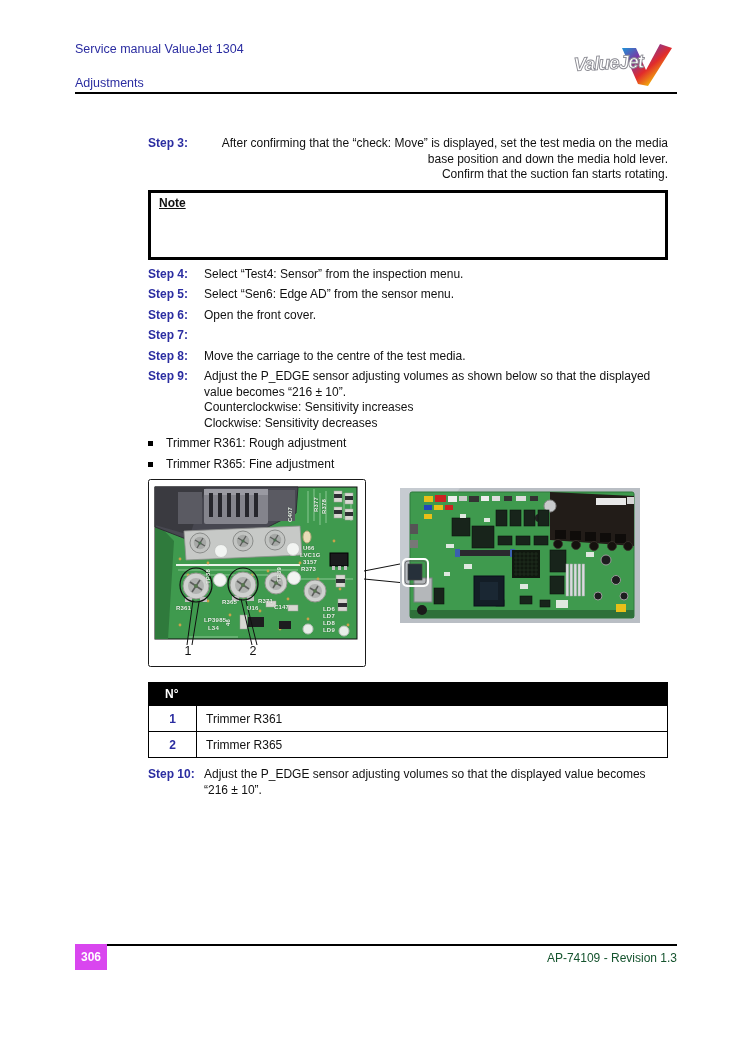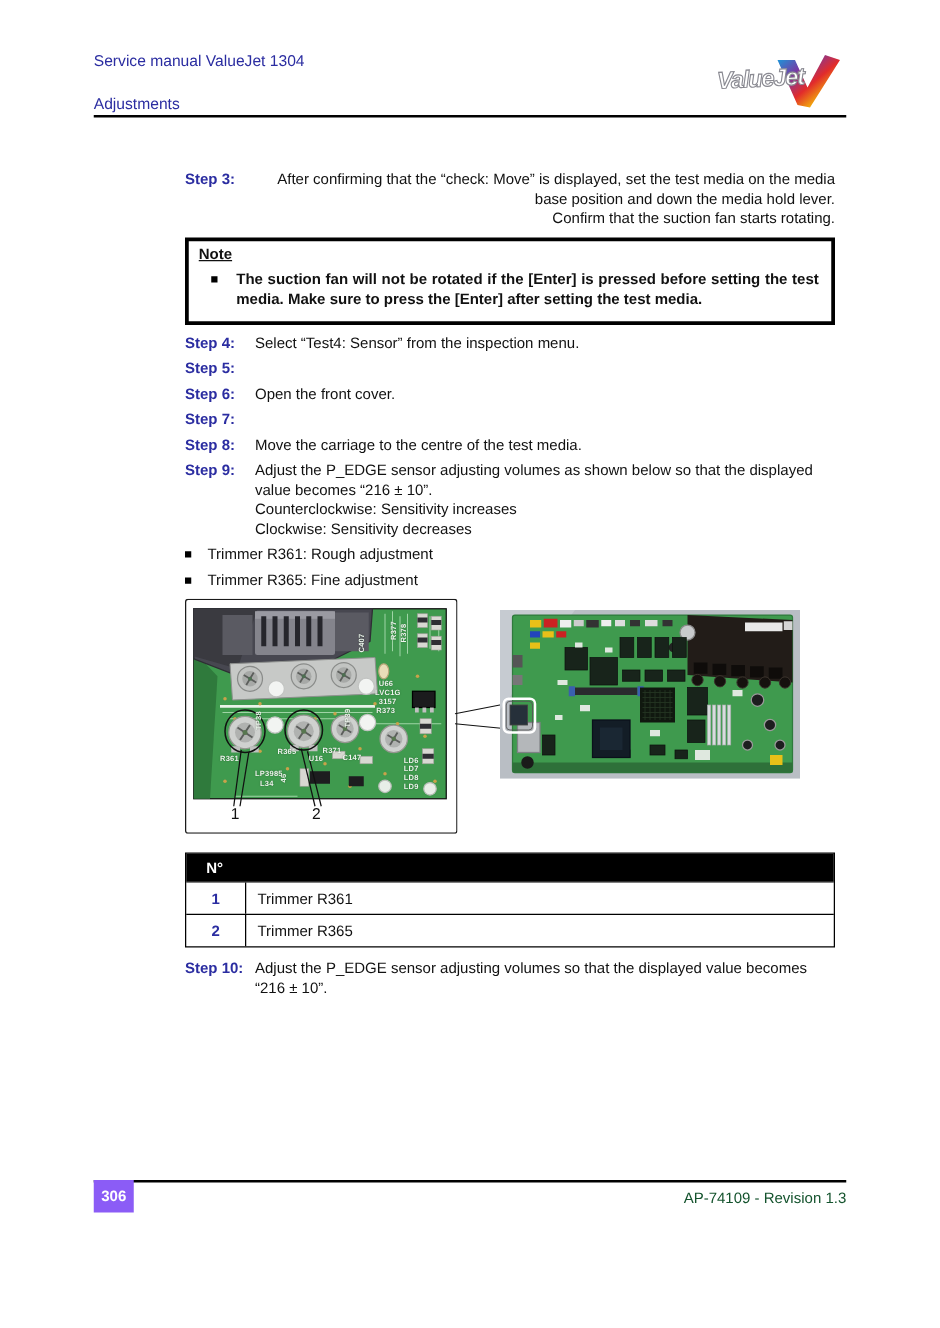--- a/index.html
+++ b/index.html
@@ -50,21 +50,21 @@
          font-size:12px;font-weight:bold;}
   .th-no{padding-left:16px;}
   .th-desc{position:absolute;left:0;width:100%;text-align:center;}
   .trow{display:flex;align-items:center;height:25px;border-top:1px solid #000;font-size:12px;}
   .td-no{width:47px;align-self:stretch;display:flex;align-items:center;justify-content:center;
          border-right:1px solid #000;color:#2b2da1;font-weight:bold;}
   .td-desc{padding-left:9px;}
 
   
   .foot-rule{left:75px;top:944px;width:602px;height:2px;background:#000;}
-  .page-num{left:75px;top:944px;width:32px;height:26px;background:#8b5cf6;color:#fff;
+  .page-num{left:75px;top:944px;width:32px;height:26px;background:#d946ef;color:#fff;
             font-size:12px;font-weight:bold;text-align:center;line-height:26px;}
   .revision{left:377px;top:951px;width:300px;text-align:right;font-size:12px;color:#14532d;}
 </style>
 </head>
 <body>
 
 <div class="abs hdr-title">Service manual ValueJet 1304</div>
 <div class="abs hdr-section">Adjustments</div>
 <div class="abs hdr-rule"></div>
 <div class="abs logo">
@@ -85,32 +85,29 @@
 
 <div class="step" style="top:136px;text-align:right;">
   <span class="step-label">Step 3:</span>
   <div class="step-text">After confirming that the “check: Move” is displayed, set the test media on the media
 base position and down the media hold lever.
 Confirm that the suction fan starts rotating.</div>
 </div>
 
 <div class="abs note-box">
   <div class="note-title">Note</div>
-  <div class="note-row">
-    <span class="sq"></span>
-    <div class="note-text">The suction fan will not be rotated if the [Enter] is pressed before setting the test media. Make sure to press the [Enter] after setting the test media.</div>
-  </div>
 </div>
 
 <div class="step" style="top:267px;">
   <span class="step-label">Step 4:</span>
   <div class="step-text">Select “Test4: Sensor” from the inspection menu.</div>
 </div>
 <div class="step" style="top:287px;">
   <span class="step-label">Step 5:</span>
+  <div class="step-text">Select “Sen6: Edge AD” from the sensor menu.</div>
 </div>
 <div class="step" style="top:308px;">
   <span class="step-label">Step 6:</span>
   <div class="step-text">Open the front cover.</div>
 </div>
 <div class="step" style="top:328px;">
   <span class="step-label">Step 7:</span>
 </div>
 <div class="step" style="top:349px;">
   <span class="step-label">Step 8:</span>

